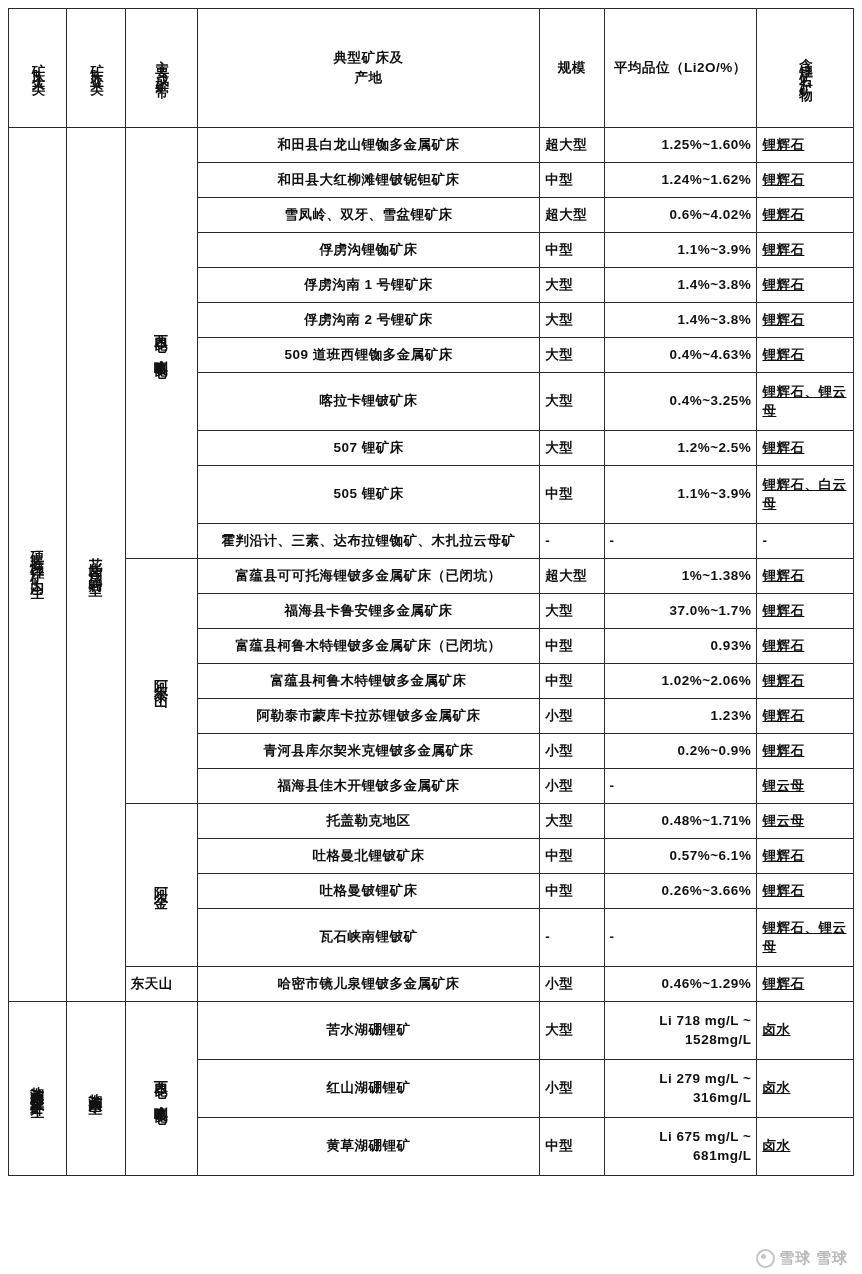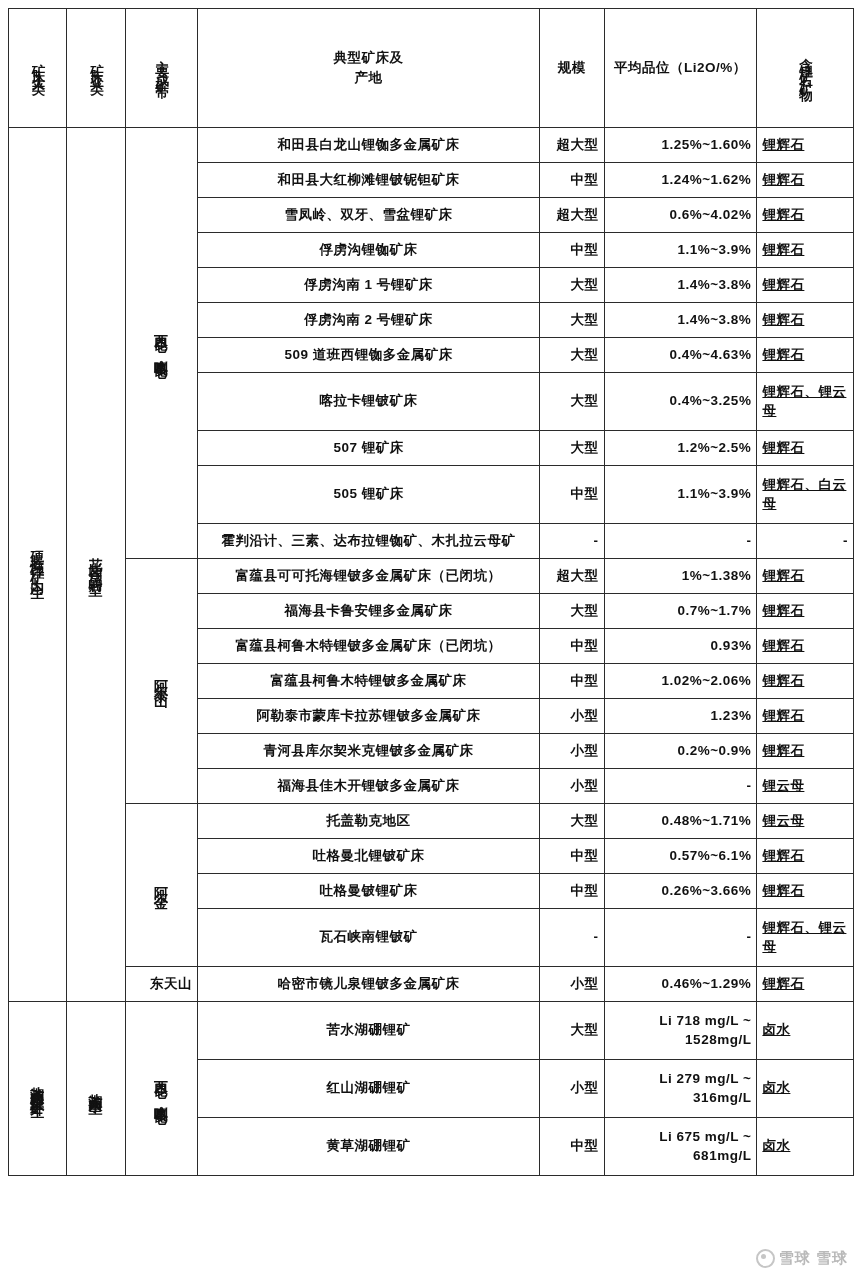--- a/index.html
+++ b/index.html
@@ -79,21 +79,21 @@
     font-size: 14px;
   }
   .vcell .vtext.tight {
     letter-spacing: 2px;
   }
   td.name {
     text-align: center;
     padding-left: 8px;
   }
   td.ctr {
-    text-align: right;
+    text-align: left;
   }
   td.val {
     text-align: right;
     padding-left: 8px;
   }
   td.mineral {
     text-align: left;
     padding-left: 8px;
     text-decoration: underline;
   }
@@ -104,20 +104,21 @@
     position: absolute;
     right: 14px;
     bottom: 6px;
     font-size: 15px;
     color: #b9b9b9;
     font-weight: bold;
     letter-spacing: 1px;
     display: flex;
     align-items: center;
     gap: 4px;
+    font-family: Liberation Serif, serif;
   }
   .wm .wmicon {
     display: inline-block;
     width: 15px;
     height: 15px;
     border-radius: 50%;
     border: 2px solid #c6c6c6;
     position: relative;
   }
   .wm .wmicon::after {
@@ -232,21 +233,21 @@
       <tr class="r">
         <td class="vcell" rowspan="7"><span class="vtext">阿尔泰山</span></td>
         <td class="name">富蕴县可可托海锂铍多金属矿床（已闭坑）</td>
         <td class="ctr">超大型</td>
         <td class="val">1%~1.38%</td>
         <td class="mineral">锂辉石</td>
       </tr>
       <tr class="r">
         <td class="name">福海县卡鲁安锂多金属矿床</td>
         <td class="ctr">大型</td>
-        <td class="val">0.7%~1.7%</td>
+        <td class="val">37.0%~1.7%</td>
         <td class="mineral">锂辉石</td>
       </tr>
       <tr class="r">
         <td class="name">富蕴县柯鲁木特锂铍多金属矿床（已闭坑）</td>
         <td class="ctr">中型</td>
         <td class="val">0.93%</td>
         <td class="mineral">锂辉石</td>
       </tr>
       <tr class="r">
         <td class="name">富蕴县柯鲁木特锂铍多金属矿床</td>

